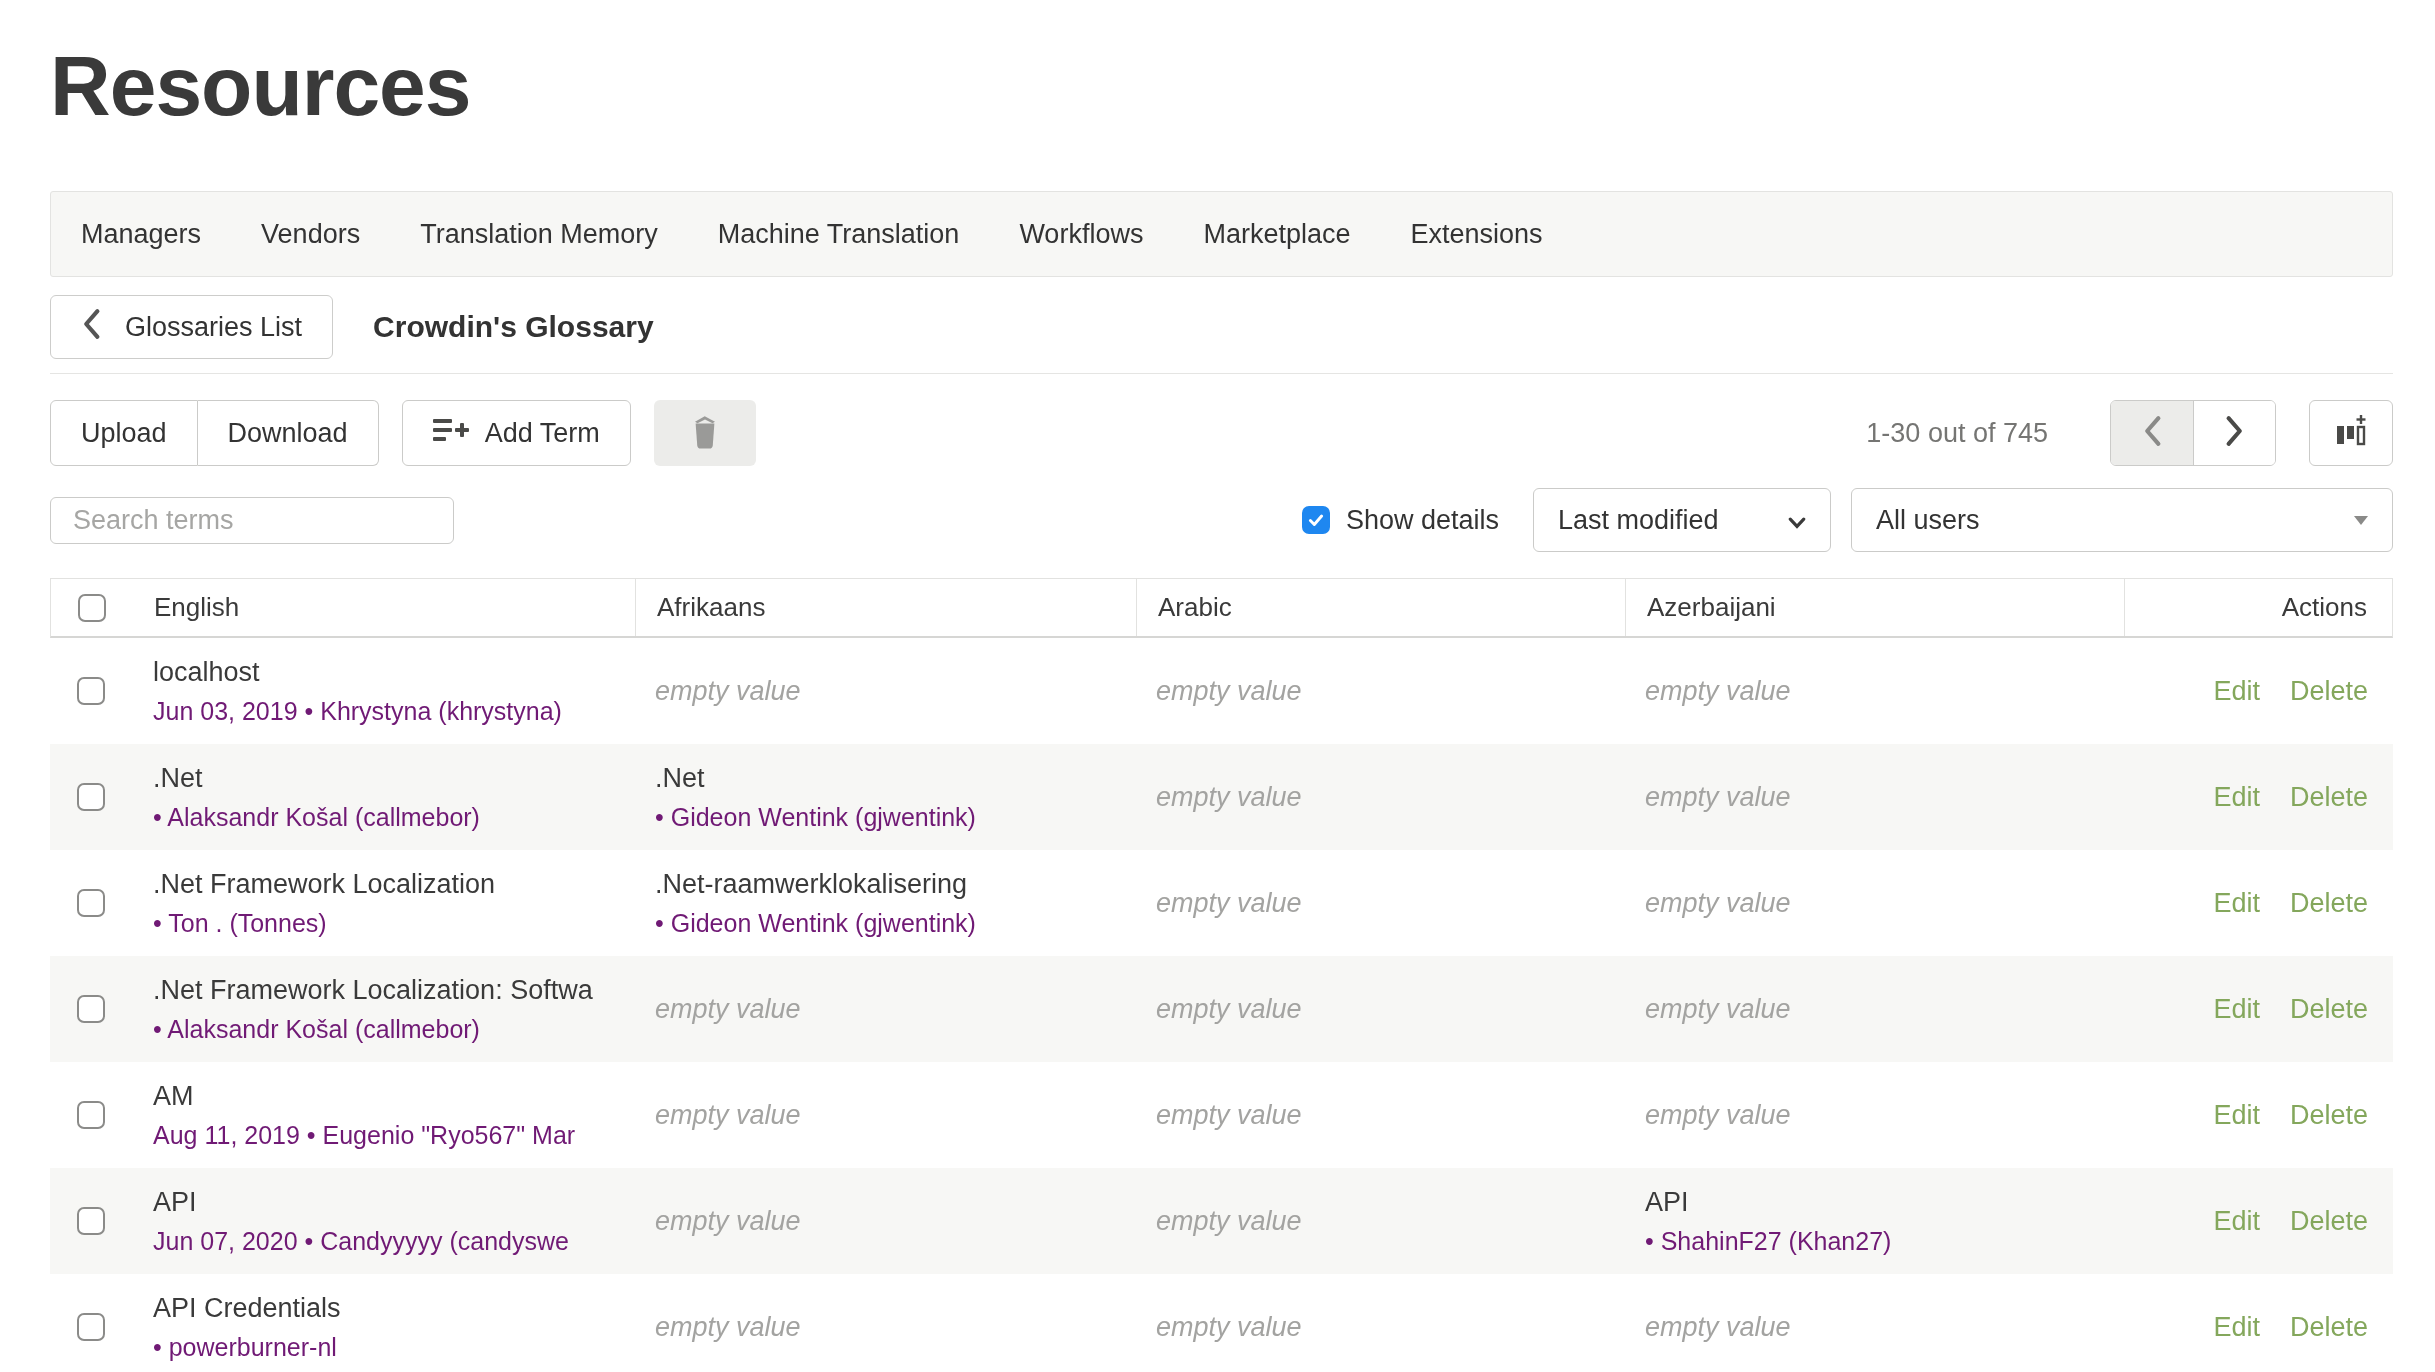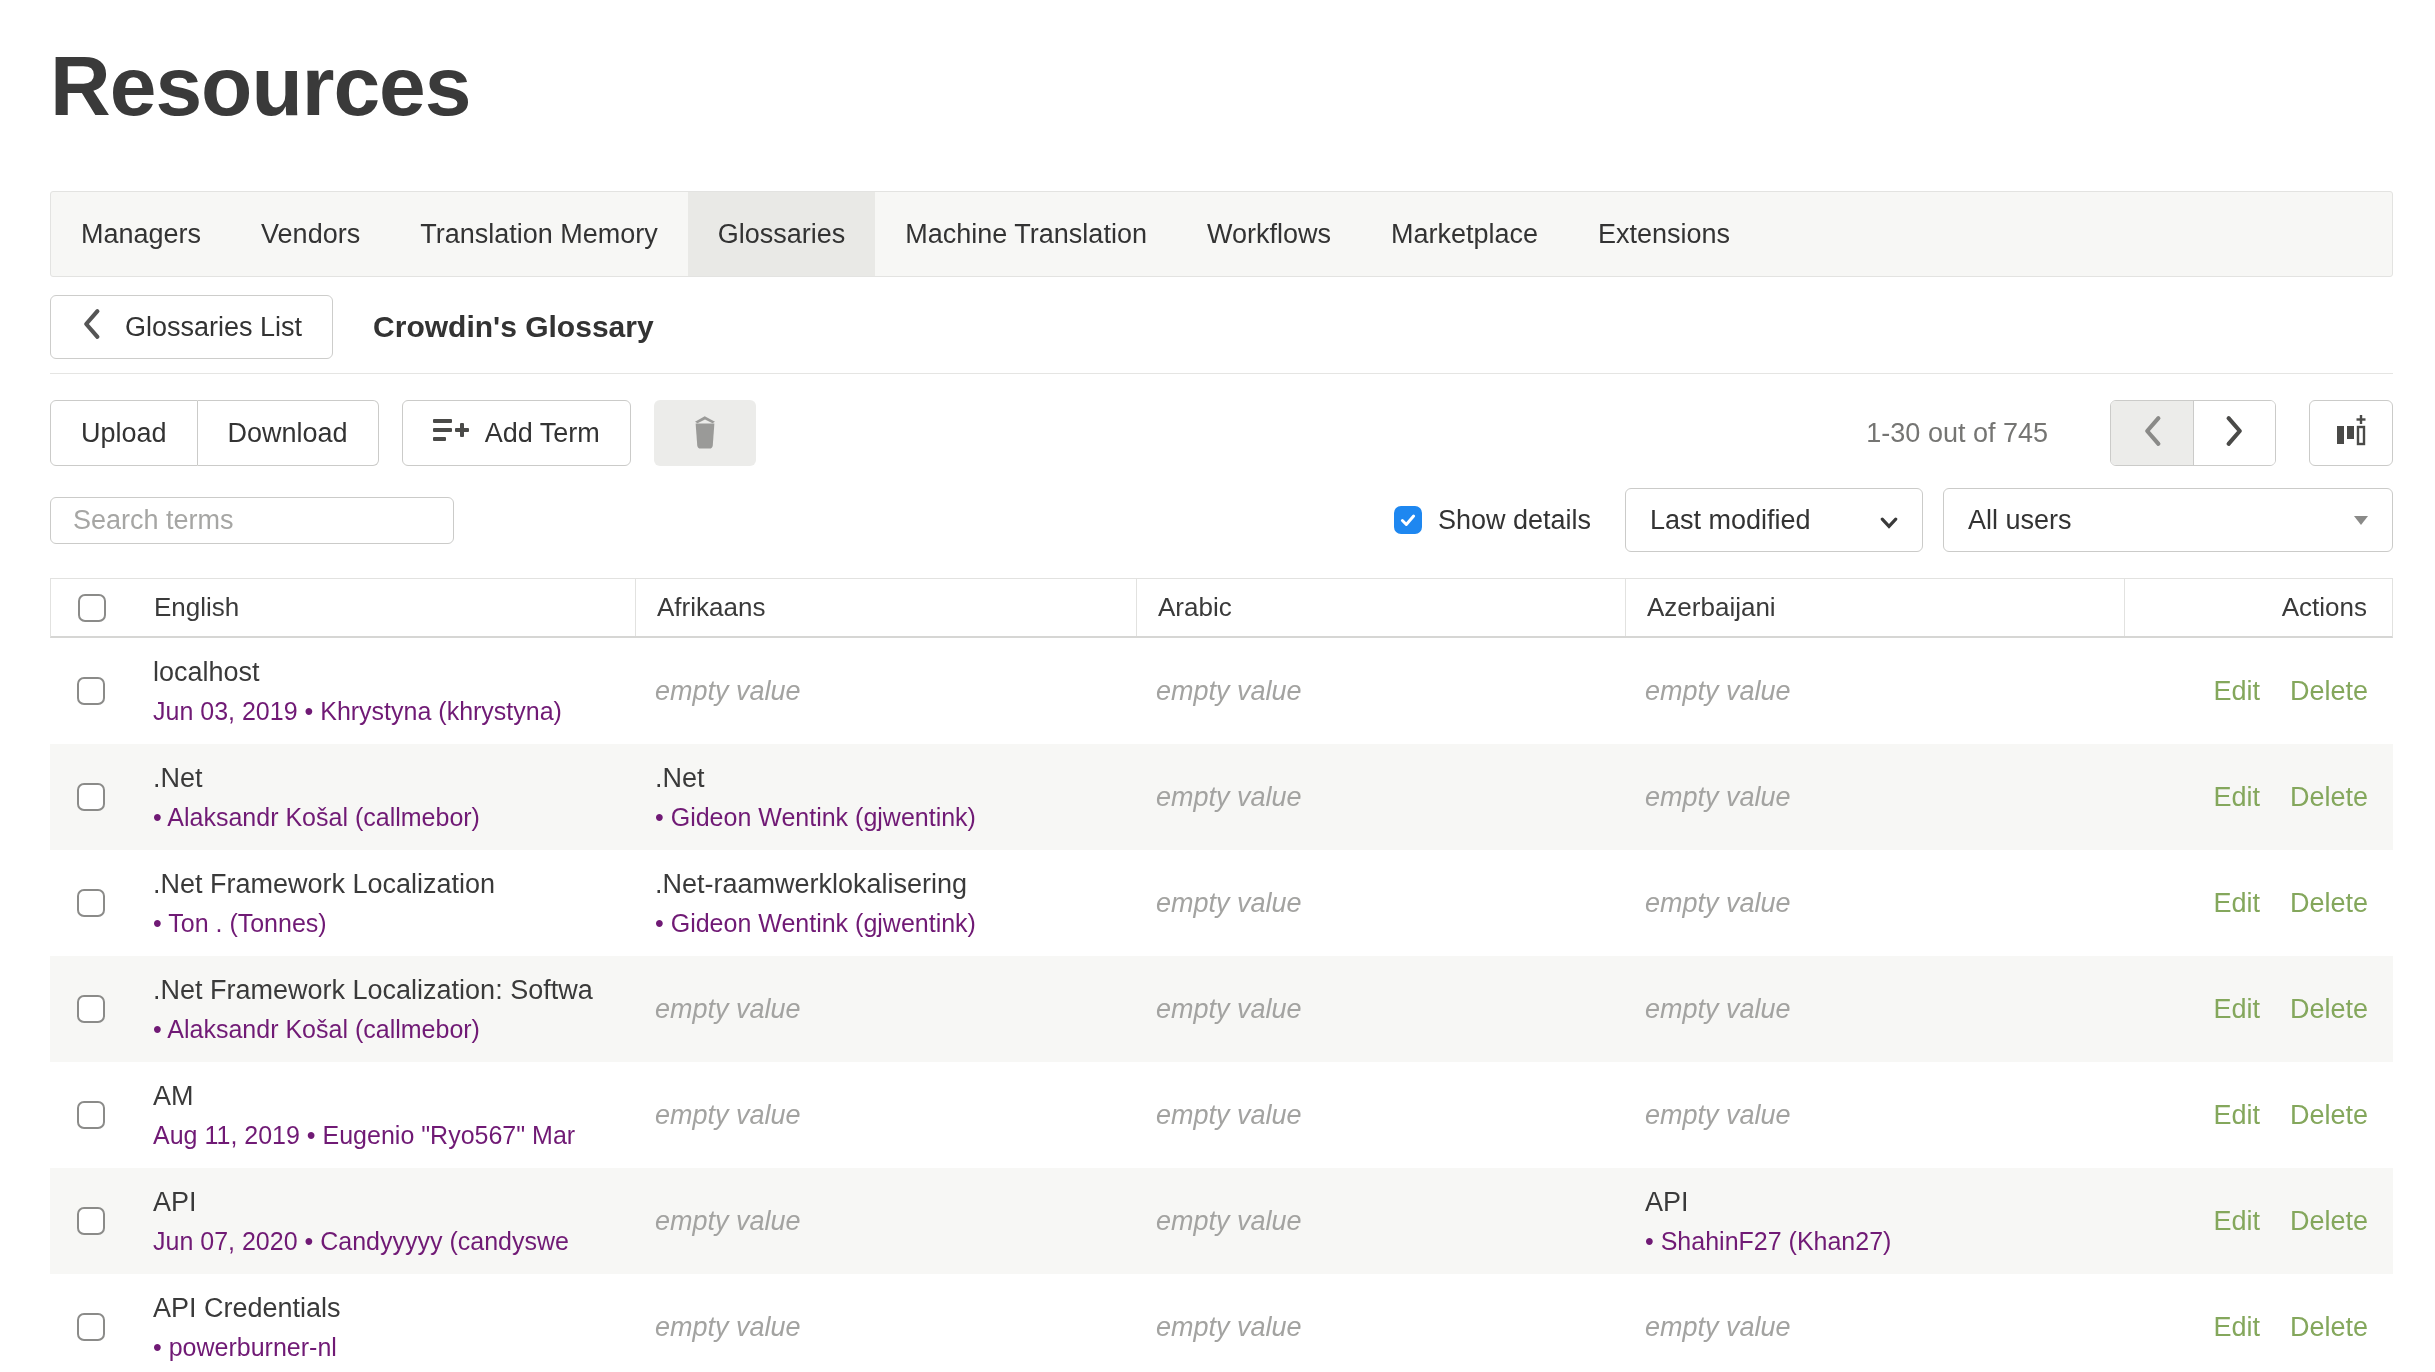--- a/index.html
+++ b/index.html
@@ -48,21 +48,21 @@
   .search-input::placeholder { color: #a6a6a4; }
   .filter-right { margin-left: auto; display: flex; align-items: center; }
   .show-details { display: flex; align-items: center; gap: 16px; cursor: pointer; }
   .show-details span { font-size: 27px; color: #333; }
   .cb { width: 28px; height: 28px; border: 2px solid #8b8b89; border-radius: 7px; background: #fff; flex: 0 0 auto; cursor: pointer; }
   .cb.checked { background: #1e87f0; border-color: #1e87f0; display: flex; align-items: center; justify-content: center; }
   .select { height: 64px; background: #fff; border: 1px solid #cbcbc9; border-radius: 6px;
     display: flex; align-items: center; padding: 0 24px; cursor: pointer; }
   .select span { font-size: 27px; color: #333; }
   .select.sort { width: 298px; margin-left: 34px; justify-content: space-between; }
-  .select.users { width: 450px; margin-left: 20px; justify-content: space-between; }
+  .select.users { width: 542px; margin-left: 20px; justify-content: space-between; }
   .tri-down { width: 0; height: 0; border-left: 7px solid transparent; border-right: 7px solid transparent; border-top: 9px solid #8a8a88; }
 
   
   .table { margin-top: 26px; }
   .thead, .row { display: grid; grid-template-columns: 82px 502px 501px 489px 499px 1fr; }
   .thead { height: 60px; border: 1px solid #e2e2e0; border-bottom: 2px solid #d6d6d4; background: #fff; }
   .th { display: flex; align-items: center; padding-left: 21px; font-size: 26px; color: #3a3a3a; border-left: 1px solid #e2e2e0; }
   .th-check { display: flex; align-items: center; justify-content: center; }
   .th-actions { justify-content: flex-end; padding-right: 25px; padding-left: 0; }
   .row { height: 106px; }
@@ -79,21 +79,20 @@
 <body>
 
 <div class="content">
 
   <h1 class="page-title">Resources</h1>
 
   <div class="tabbar">
     <div class="tab">Managers</div>
     <div class="tab">Vendors</div>
     <div class="tab">Translation Memory</div>
-    <div class="tab active">Glossaries</div>
     <div class="tab">Machine Translation</div>
     <div class="tab">Workflows</div>
     <div class="tab">Marketplace</div>
     <div class="tab">Extensions</div>
   </div>
 
   <div class="subnav">
     <div class="back-btn">
       <span class="icon">
         <svg width="20" height="32" viewBox="0 0 12 20">

